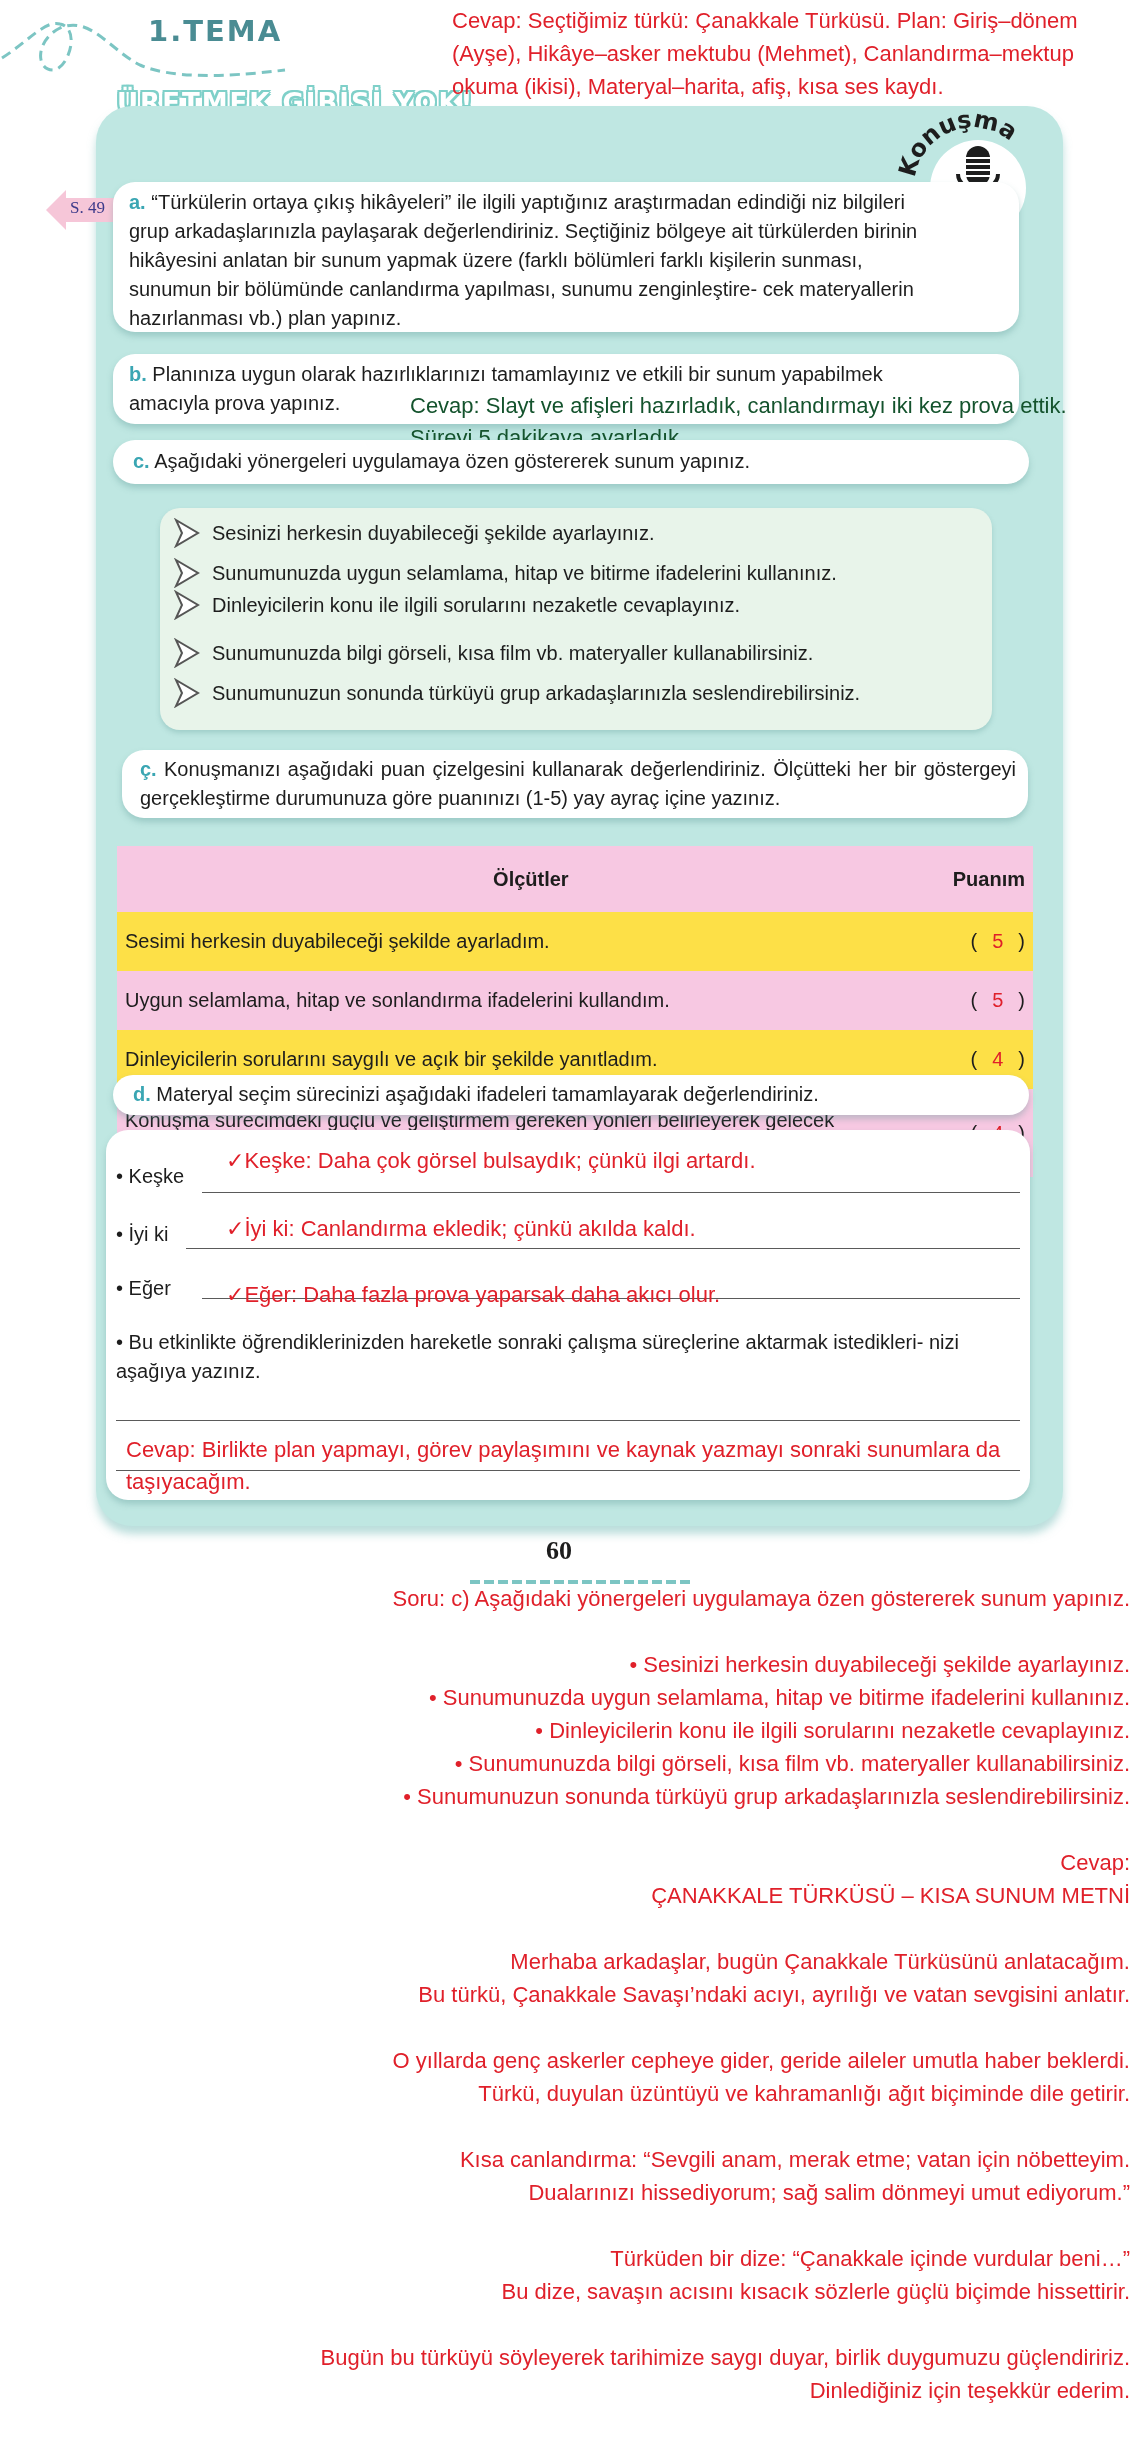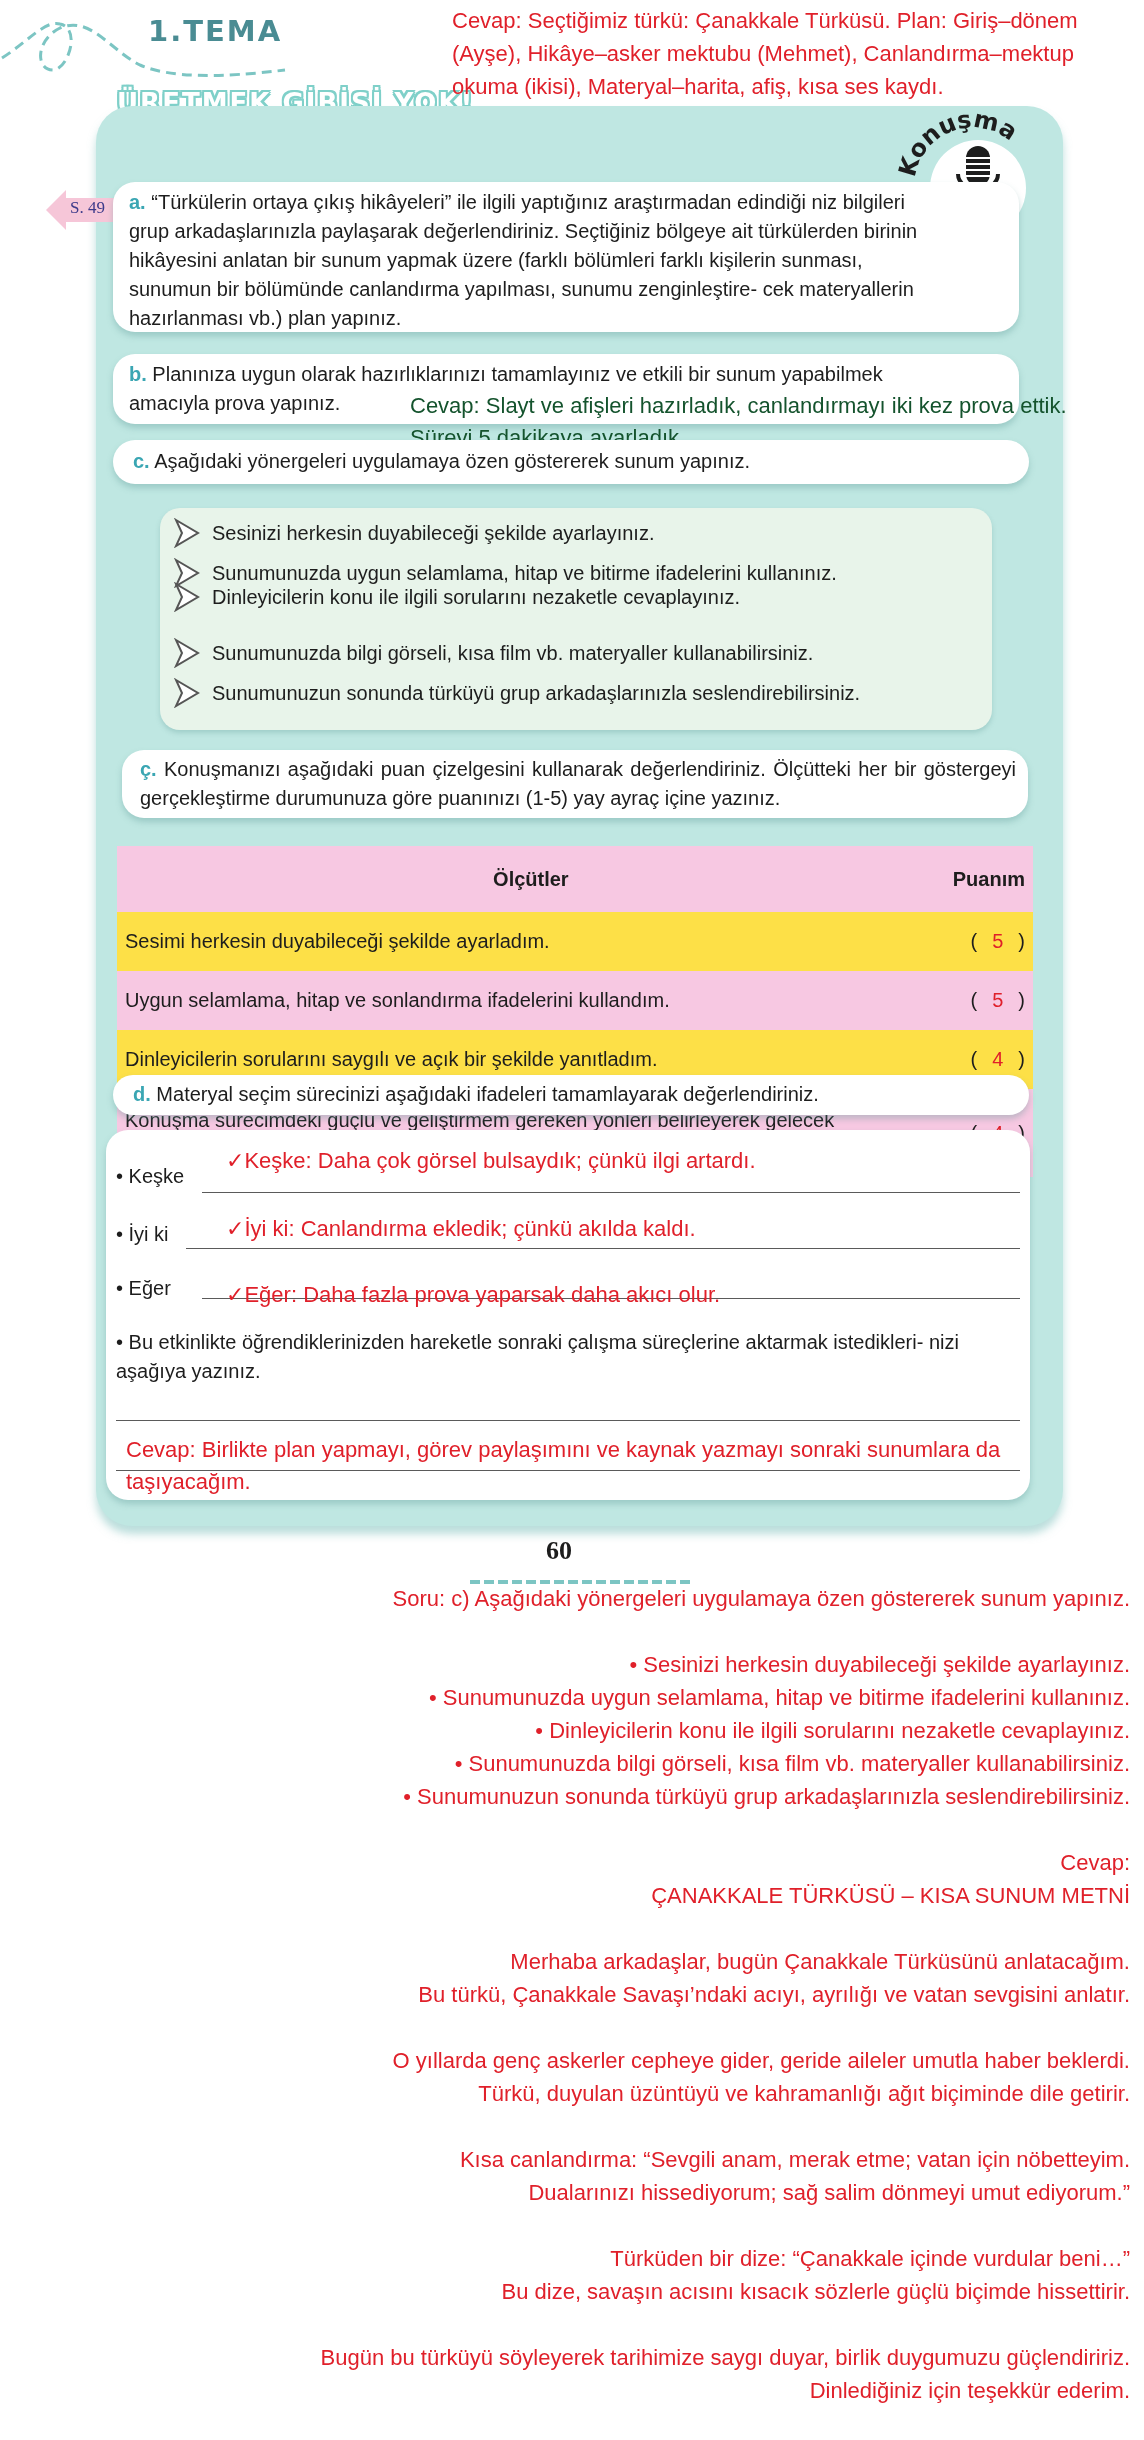--- a/index.html
+++ b/index.html
@@ -125,21 +125,21 @@
         <path d="M2 2 L24 15 L2 28 L8 15 Z" fill="#fff" stroke="#555" stroke-width="2"></path>
       </svg>
     <span>Sesinizi herkesin duyabileceği şekilde ayarlayınız.</span>
   </div>
   <div class="yonerge-item" style="top:48px;">
     <svg width="26" height="30" viewBox="0 0 26 30">
         <path d="M2 2 L24 15 L2 28 L8 15 Z" fill="#fff" stroke="#555" stroke-width="2"></path>
       </svg>
     <span>Sunumunuzda uygun selamlama, hitap ve bitirme ifadelerini kullanınız.</span>
   </div>
-  <div class="yonerge-item" style="top:72px;">
+  <div class="yonerge-item" style="top:80px;">
     <svg width="26" height="30" viewBox="0 0 26 30">
         <path d="M2 2 L24 15 L2 28 L8 15 Z" fill="#fff" stroke="#555" stroke-width="2"></path>
       </svg>
     <span>Dinleyicilerin konu ile ilgili sorularını nezaketle cevaplayınız.</span>
   </div>
   <div class="yonerge-item" style="top:128px;">
     <svg width="26" height="30" viewBox="0 0 26 30">
         <path d="M2 2 L24 15 L2 28 L8 15 Z" fill="#fff" stroke="#555" stroke-width="2"></path>
       </svg>
     <span>Sunumunuzda bilgi görseli, kısa film vb. materyaller kullanabilirsiniz.</span>

